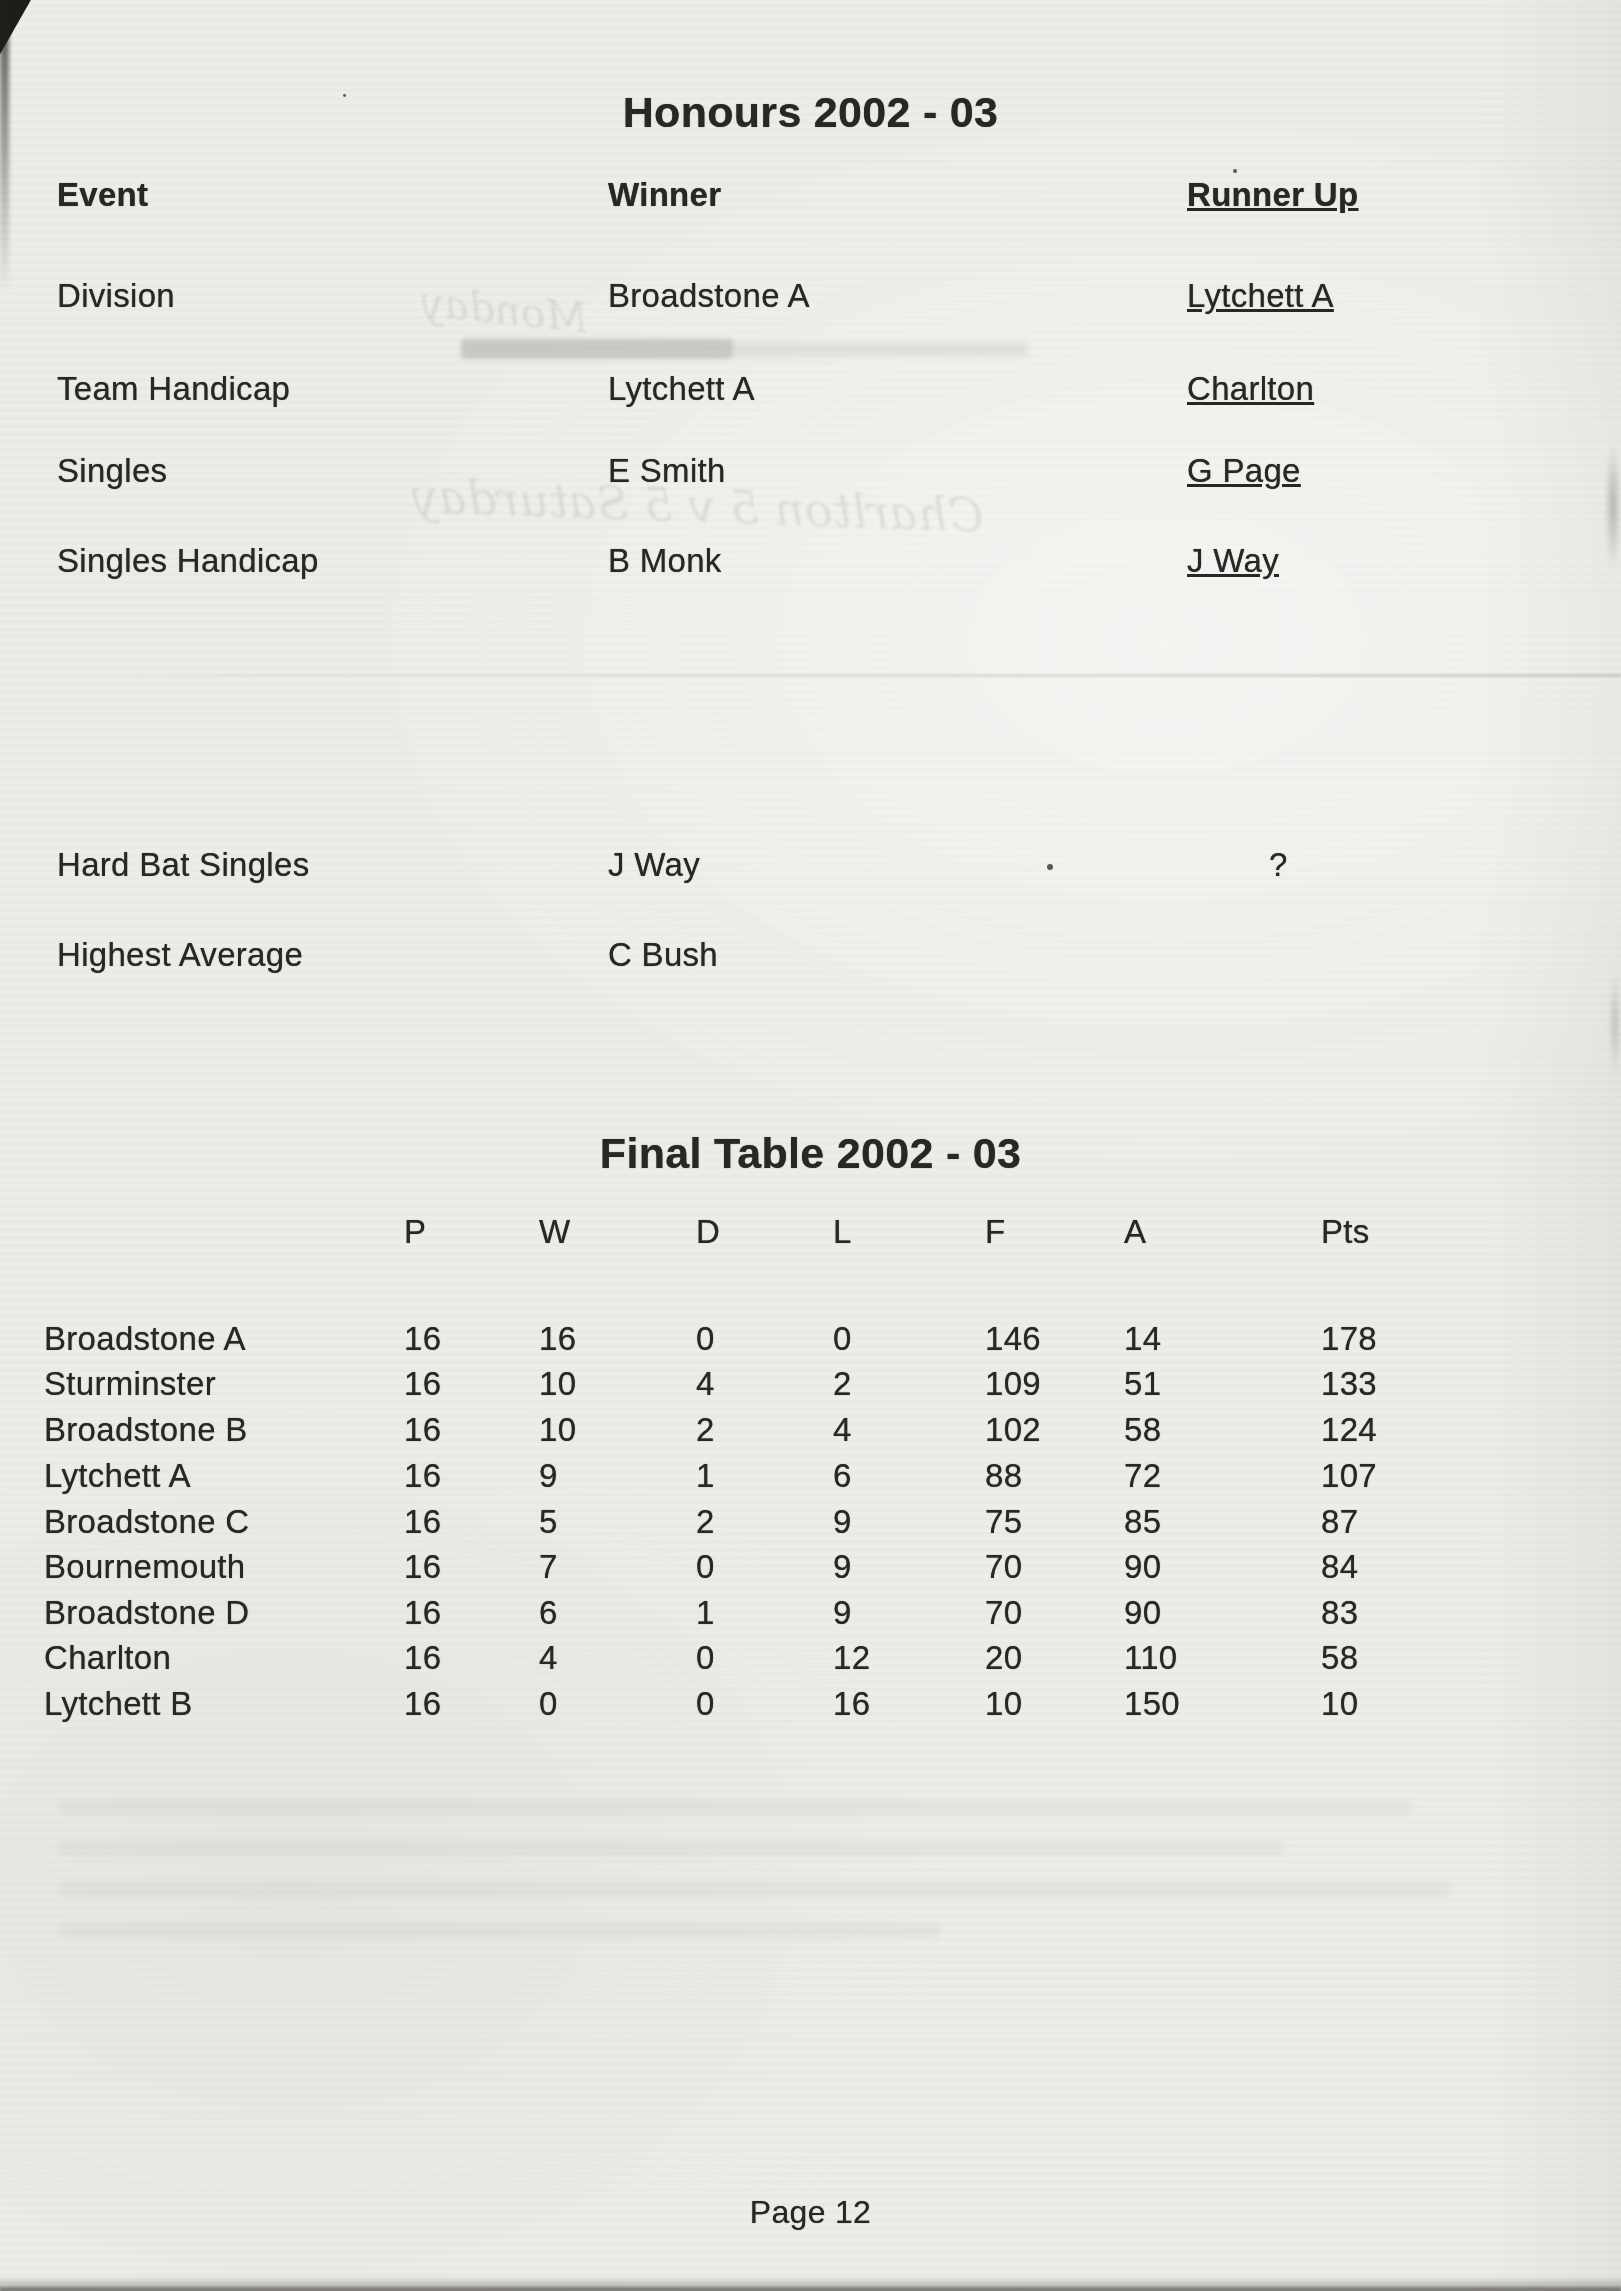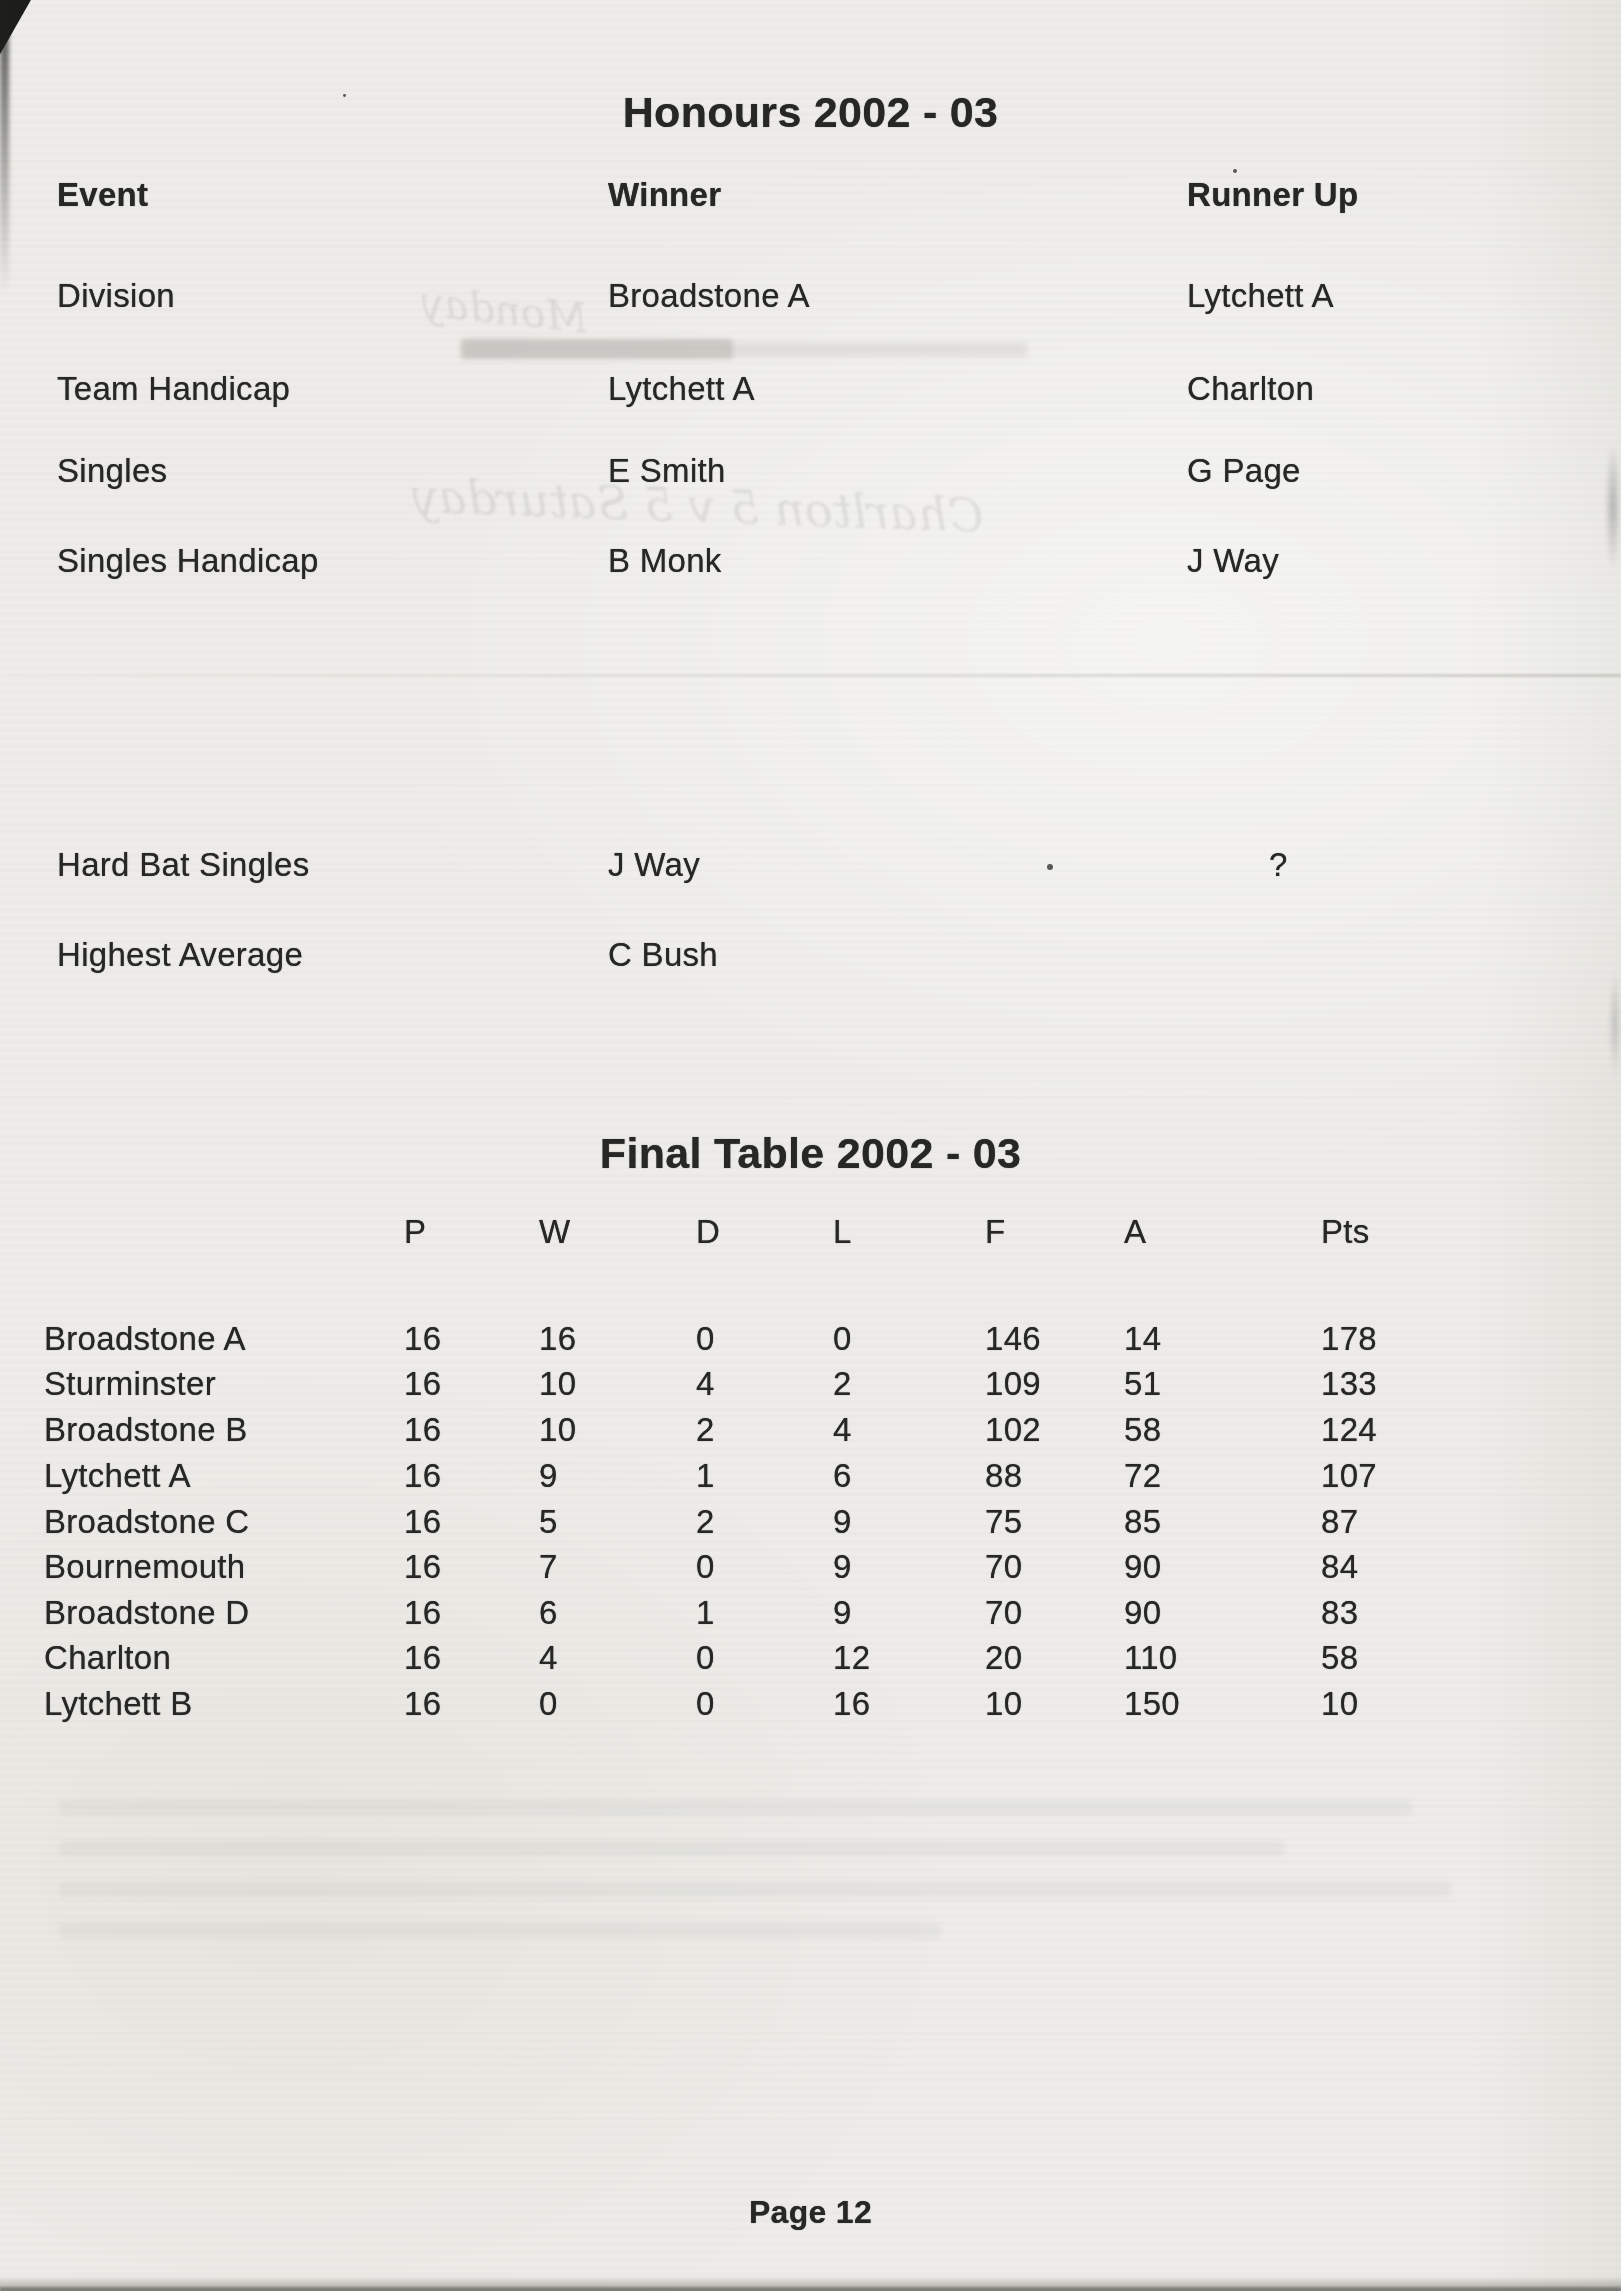--- a/index.html
+++ b/index.html
@@ -19,24 +19,24 @@
     position:absolute;
     white-space:pre;
     color:#272725;
     font-size:33px;
     letter-spacing:0.3px;
     text-shadow:0 0 0.9px rgba(40,40,38,0.8);
     filter:blur(0.2px);
   }
   .b{font-weight:700;}
   .title{font-size:43px;font-weight:700;left:50%;transform:translateX(-50%);}
-  .center{left:50%;transform:translateX(-50%);font-weight:bold;}
+  .center{left:50%;transform:translateX(-50%);}
   .h-event{left:57px;}
   .h-winner{left:608px;}
-  .h-runner{left:1187px;}
+  .h-runner{left:1187px;text-decoration:underline;}
   .c-team{left:44px;}
   .c-p{left:404px;}
   .c-w{left:539px;}
   .c-d{left:696px;}
   .c-l{left:833px;}
   .c-f{left:985px;}
   .c-a{left:1124px;}
   .c-pts{left:1321px;}
   .row{position:absolute;left:0;width:100%;height:43px;}
 

